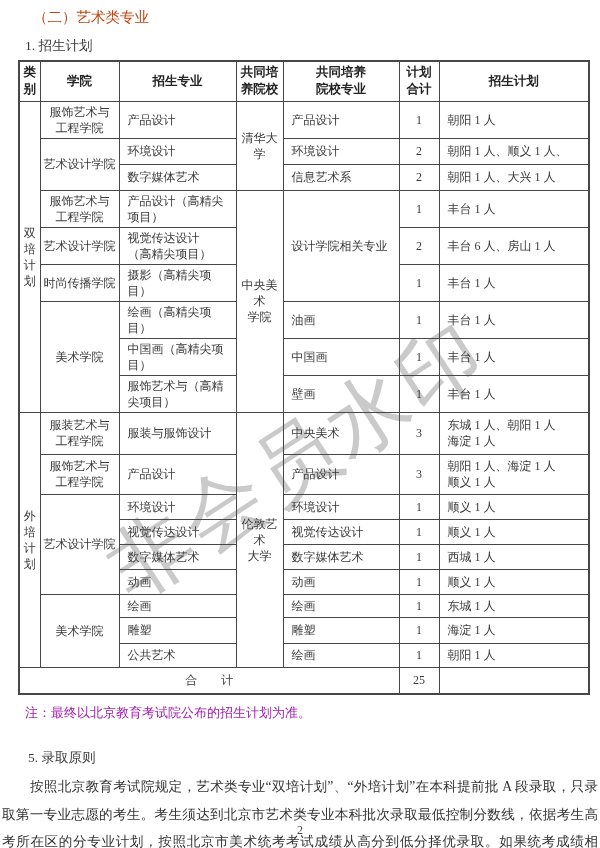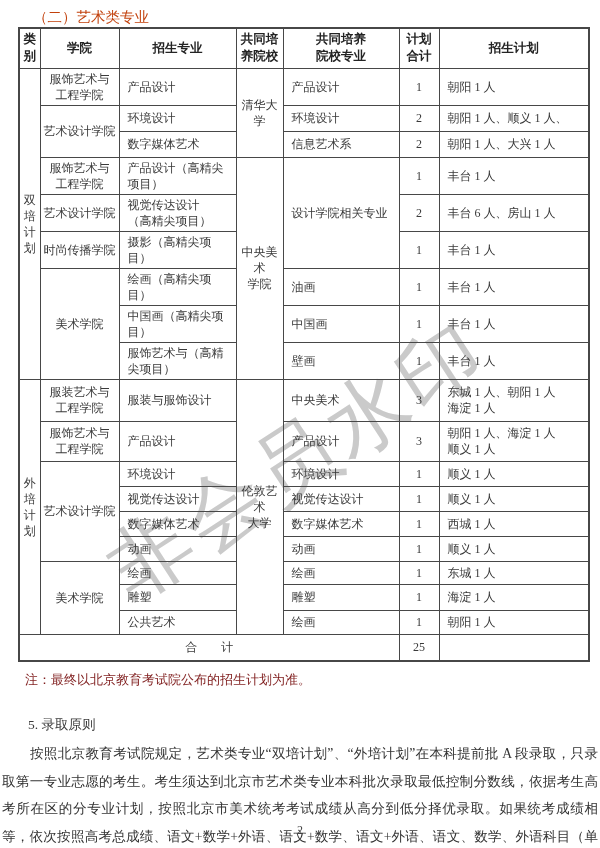--- a/index.html
+++ b/index.html
@@ -66,21 +66,21 @@
     line-height: 16px;
     padding: 2px 3px;
   }
   .c-center { text-align: center; }
   .c-left   { text-align: left; padding-left: 8px !important; margin-top: 20px; }
   .c-vert   { line-height: 20px; letter-spacing: 0; }
   .plan-col { line-height: 18px; }
   .note {
     margin: 9px 0 0 25px;
     font-size: 13px;
-    color: #7f1d1d;
+    color: #a21caf;
   }
   .sub-title2 {
     margin: 27px 0 0 28px;
     font-size: 13.5px;
   }
   .para {
     margin: 6px 2px 0 2px;
     font-size: 13.6px;
     line-height: 27.5px;
     text-align: justify;
@@ -99,20 +99,21 @@
   }
 </style>
 </head>
 <body>
 
 <div class="page">
   <div class="watermark">非会员水印</div>
 
   <div class="content">
     <div class="sec-title">（二）艺术类专业</div>
+    <div class="sub-title">1. 招生计划</div>
 
     <table class="plan">
       <colgroup>
         <col style="width:21px">
           <col style="width:79px">
           <col style="width:117px">
           <col style="width:47px">
           <col style="width:116px">
           <col style="width:40px">
           <col style="width:150px">

